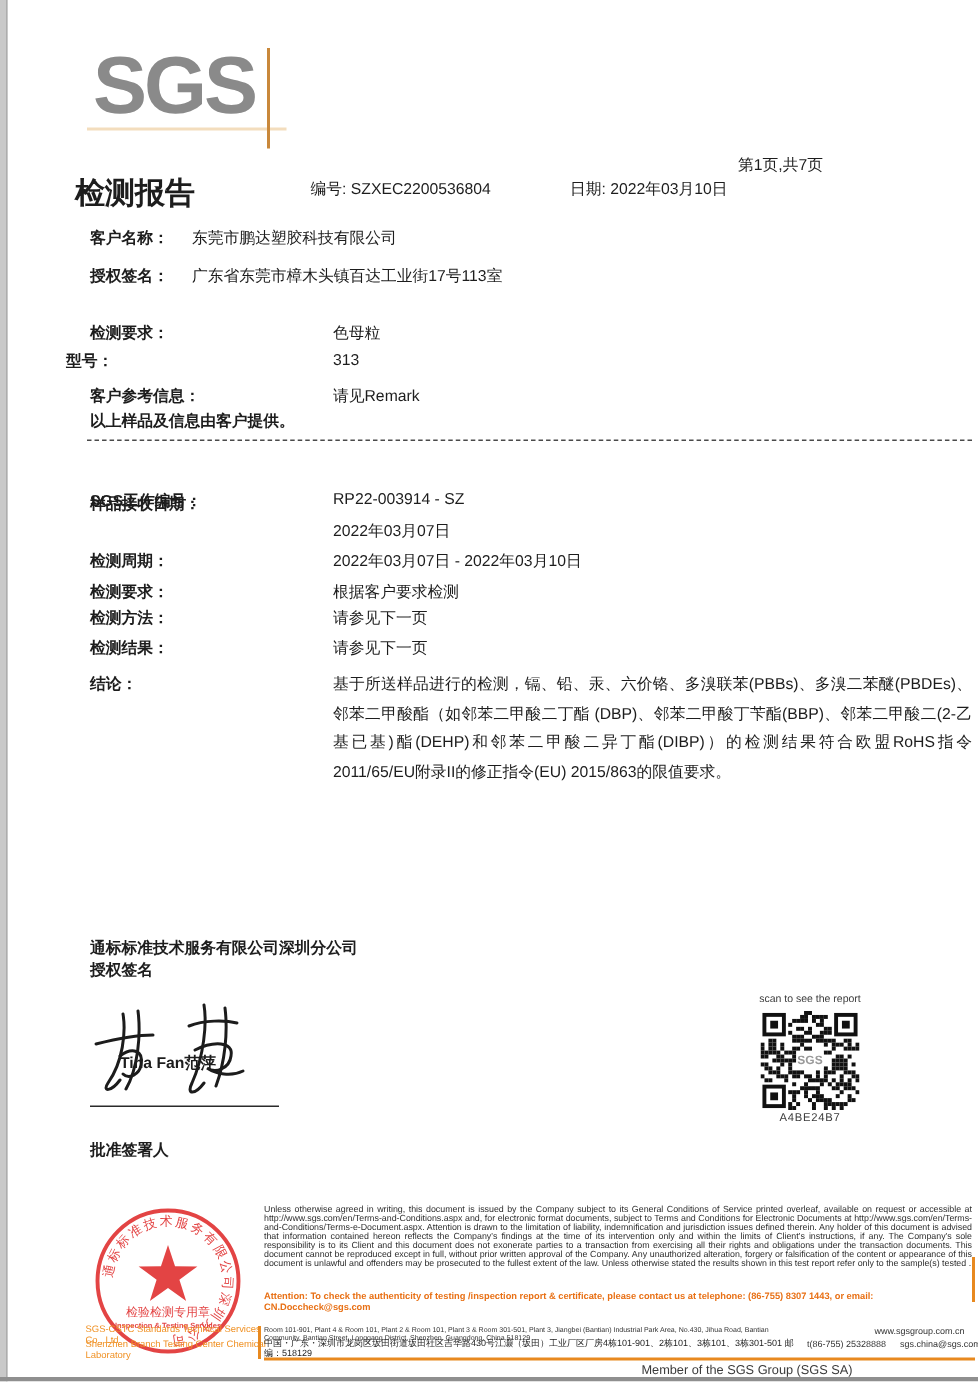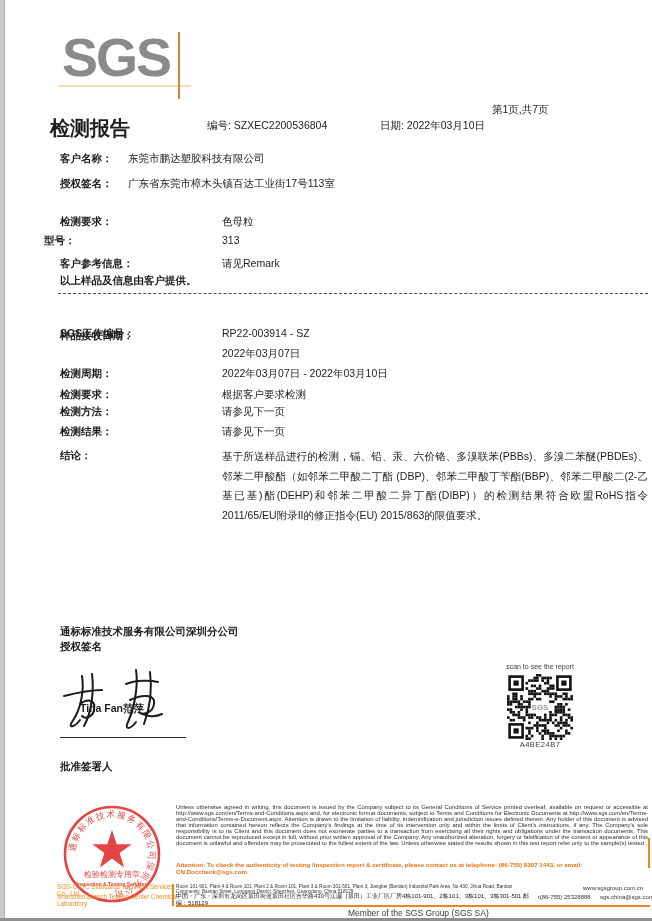--- a/index.html
+++ b/index.html
@@ -47,21 +47,21 @@
   .legal{left:176px;top:804px;width:472px;font-size:5.9px;line-height:6.05px;text-align:justify;color:#2e2e2e;}
   .attention{left:176px;top:861px;width:472px;font-size:6.2px;line-height:7px;font-weight:bold;color:#e87015;}
   .addr-en{left:176px;top:884px;width:360px;font-size:4.7px;color:#333;line-height:1.1;}
   .addr-cn{left:176px;top:893px;width:360px;font-size:6px;color:#222;line-height:1.1;}
   .web{left:583px;top:885px;font-size:6px;color:#333;}
   .phone{left:538px;top:894px;font-size:6px;color:#333;}
   .email{left:600px;top:894px;font-size:6px;color:#333;}
   .foot-vline{left:172px;top:884px;width:2px;height:22px;background:#e8891f;}
   .foot-rule{left:176px;top:905px;width:474px;height:2px;background:#e8891f;}
   .right-vline{left:648px;top:838px;width:2px;height:30px;background:#e8891f;}
-  .member{left:348px;top:908px;width:300px;text-align:left;font-size:8.5px;color:#3a3a3a;}
+  .member{left:348px;top:908px;width:300px;text-align:center;font-size:8.5px;color:#3a3a3a;}
 </style>
 </head>
 <body>
 
 <div class="abs edge-left"></div>
 <div class="abs edge-bottom"></div>
 
 <div class="abs logo-text">SGS</div>
 <div class="abs logo-underline"></div>
 <div class="abs logo-vline"></div>

